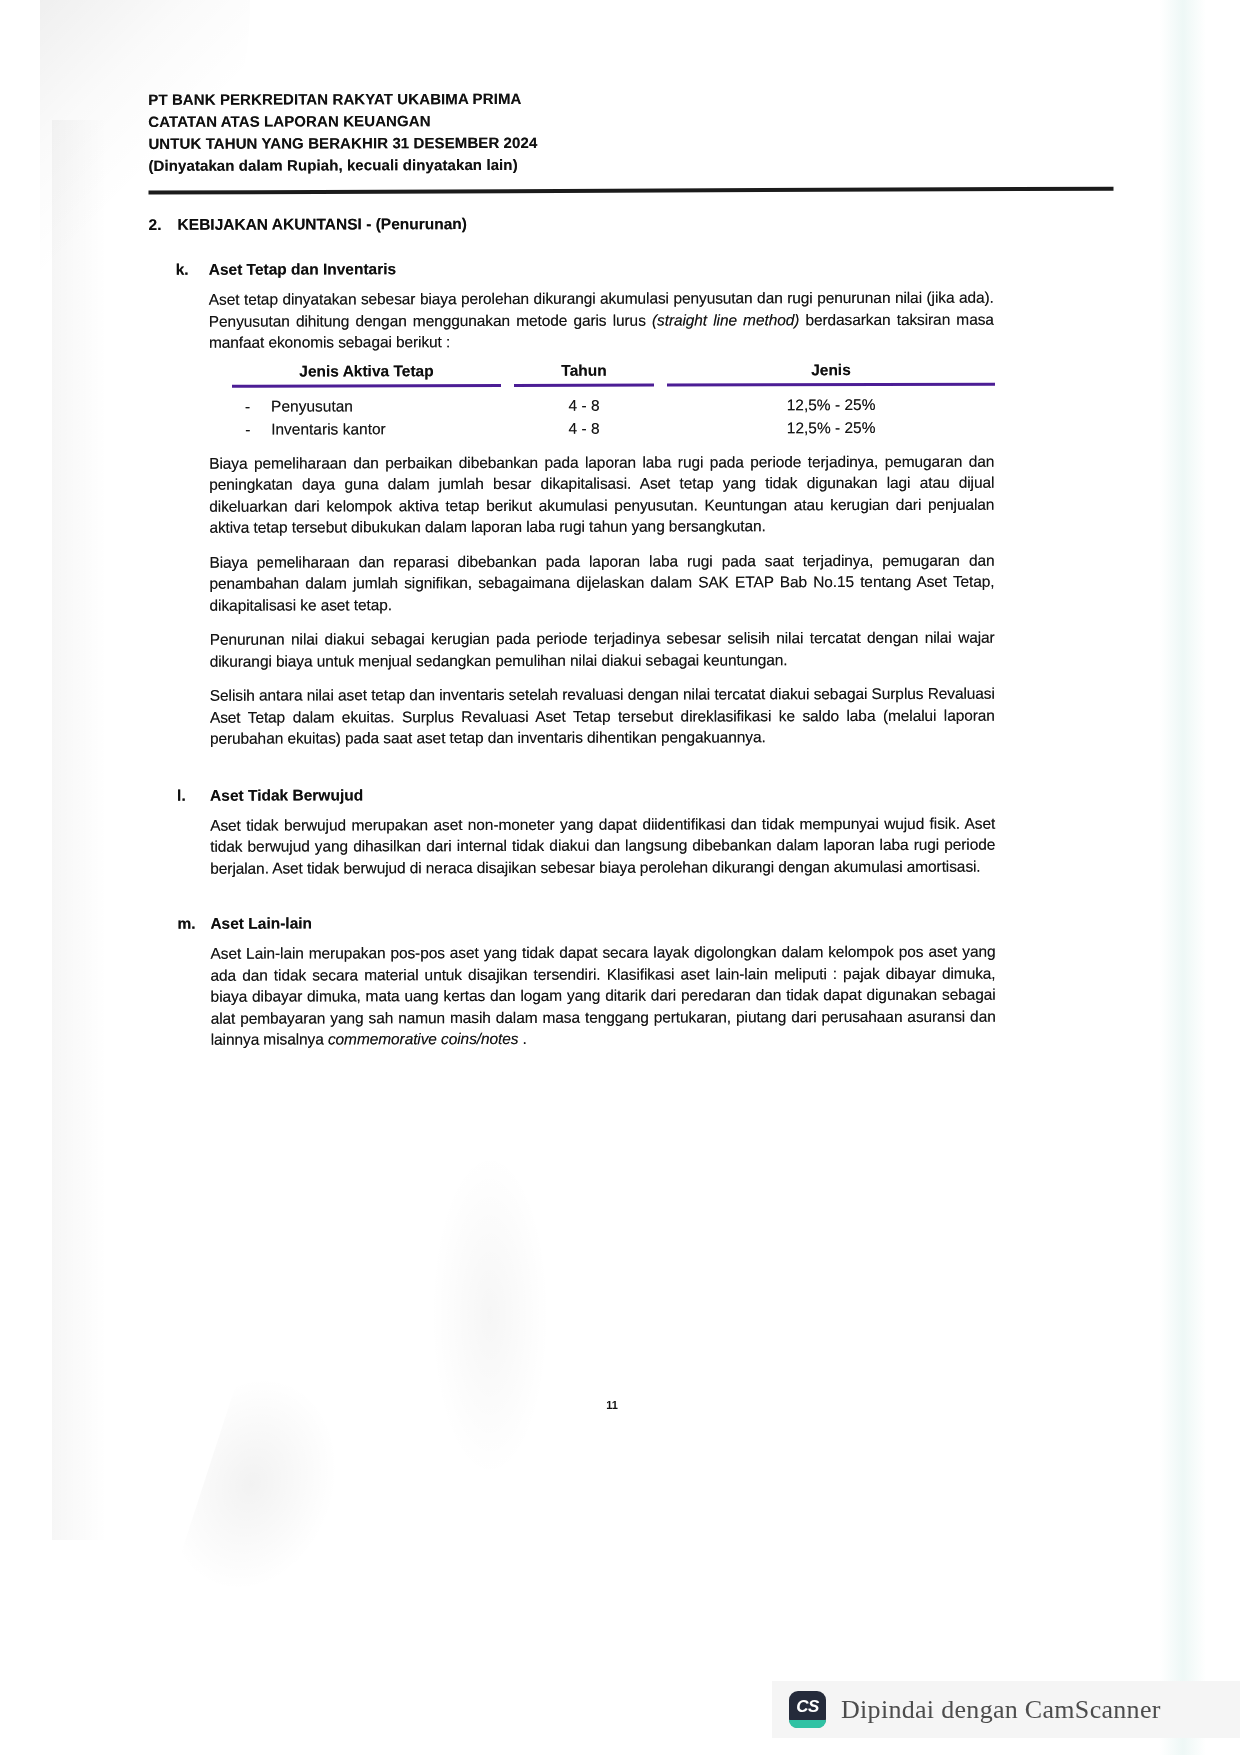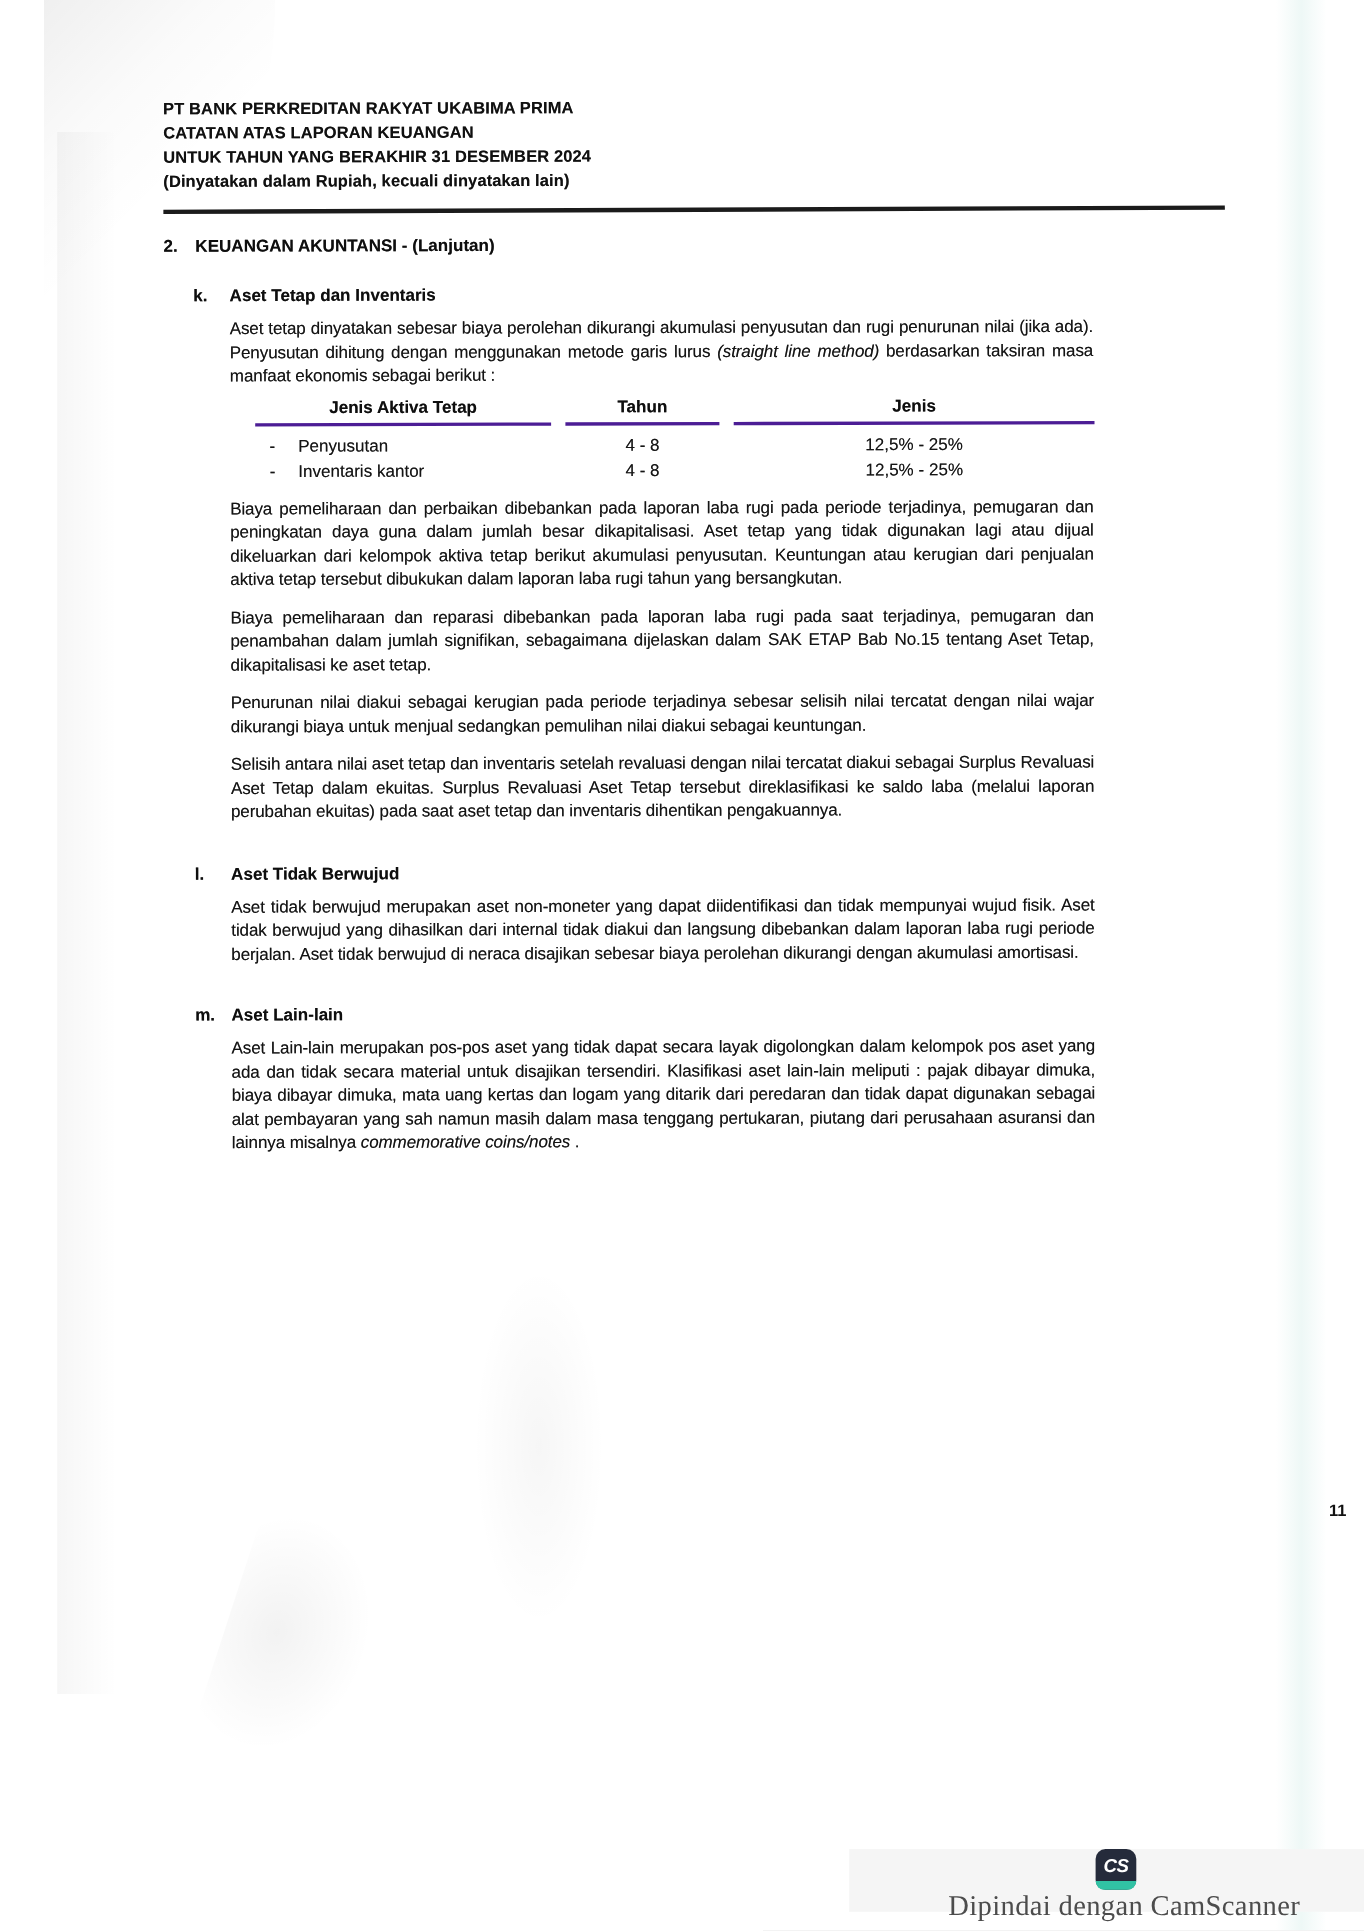--- a/index.html
+++ b/index.html
@@ -45,22 +45,22 @@
   .dep-table { margin:9px 0 12px 23px; width:764px; display:grid;
                grid-template-columns:269px 140px 328px; column-gap:13px; row-gap:0;
                font-size:15.5px; }
   .dep-th { font-weight:700; text-align:center; padding-bottom:4px;
             border-bottom:3px solid #4c1d95; color:#0e0e0e; }
   .dep-cell { line-height:23px; text-align:center; }
   .dep-cell.first-row { padding-top:7px; }
   .dep-name { text-align:left; display:flex; padding-left:13px; }
   .dep-name .dash { width:26px; }
   
-  .page-number { position:absolute; left:0; top:1365px; width:1224px; text-align:right;
-                 font-size:15px; font-weight:700; color:#111; }
+  .page-number { position:absolute; left:0; top:1399px; width:1224px; text-align:center;
+                 font-size:11px; font-weight:700; color:#111; }
   
   .cam-bar { position:absolute; left:772px; top:1681px; width:468px; height:57px;
              background:#f5f5f5; display:flex; align-items:center; padding-left:17px; }
   .cs-badge { position:relative; width:37px; height:37px; border-radius:9px;
               display:flex; align-items:center; justify-content:center; flex:0 0 auto; }
   .cs-badge .glyph { position:relative; z-index:2; color:#ffffff; font-weight:700; font-style:italic;
                      font-size:17px; padding-bottom:6px; letter-spacing:-0.5px; }
   .cs-accent { position:absolute; left:0; right:0; bottom:0; height:8px; border-radius:0 0 9px 9px; }
   .cam-text { margin-left:15px; font-size:26px; letter-spacing:0.3px;font-family:Liberation Serif, serif; }
 </style>
@@ -79,21 +79,21 @@
 
     <div class="hdr-line">PT BANK PERKREDITAN RAKYAT UKABIMA PRIMA</div>
     <div class="hdr-line">CATATAN ATAS LAPORAN KEUANGAN</div>
     <div class="hdr-line">UNTUK TAHUN YANG BERAKHIR 31 DESEMBER 2024</div>
     <div class="hdr-line">(Dinyatakan dalam Rupiah, kecuali dinyatakan lain)</div>
 
     <div class="rule"></div>
 
     <div class="section-heading">
       <span class="num">2.</span>
-      <span>KEUANGAN AKUNTANSI - (Lanjutan)</span>
+      <span>KEBIJAKAN AKUNTANSI - (Penurunan)</span>
     </div>
 
     <div class="item item-k">
       <div class="item-label">k.</div>
       <div class="item-body">
         <div class="item-title">Aset Tetap dan Inventaris</div>
         <p class="para"><span>Aset tetap dinyatakan sebesar biaya perolehan dikurangi akumulasi penyusutan dan rugi penurunan nilai (jika ada). Penyusutan dihitung dengan menggunakan metode garis lurus </span><span class="em">(straight line method)</span><span> berdasarkan taksiran masa manfaat ekonomis sebagai berikut :</span></p>
 
         <div class="dep-table">
           <div class="dep-th">Jenis Aktiva Tetap</div>
@@ -135,21 +135,21 @@
       <div class="item-body">
         <div class="item-title">Aset Lain-lain</div>
         <p class="para"><span>Aset Lain-lain merupakan pos-pos aset yang tidak dapat secara layak digolongkan dalam kelompok pos aset yang ada dan tidak secara material untuk disajikan tersendiri. Klasifikasi aset lain-lain meliputi : pajak dibayar dimuka, biaya dibayar dimuka, mata uang kertas dan logam yang ditarik dari peredaran dan tidak dapat digunakan sebagai alat pembayaran yang sah namun masih dalam masa tenggang pertukaran, piutang dari perusahaan asuransi dan lainnya misalnya </span><span class="em">commemorative coins/notes</span><span> .</span></p>
       </div>
     </div>
 
   </div>
 
   <div class="page-number">11</div>
 
-  <div class="cam-bar" style="background: rgb(245, 245, 245); flex-direction: column;">
+  <div class="cam-bar" style="background: rgb(245, 245, 245);">
     <div class="cs-badge" style="background: rgb(37, 43, 59);">
       <span class="glyph">CS</span>
       <div class="cs-accent" style="background: rgb(49, 194, 164);"></div>
     </div>
     <span class="cam-text" style="color: rgb(76, 76, 76);">Dipindai dengan CamScanner</span>
   </div>
 
 </div>
 
 </body></html>

